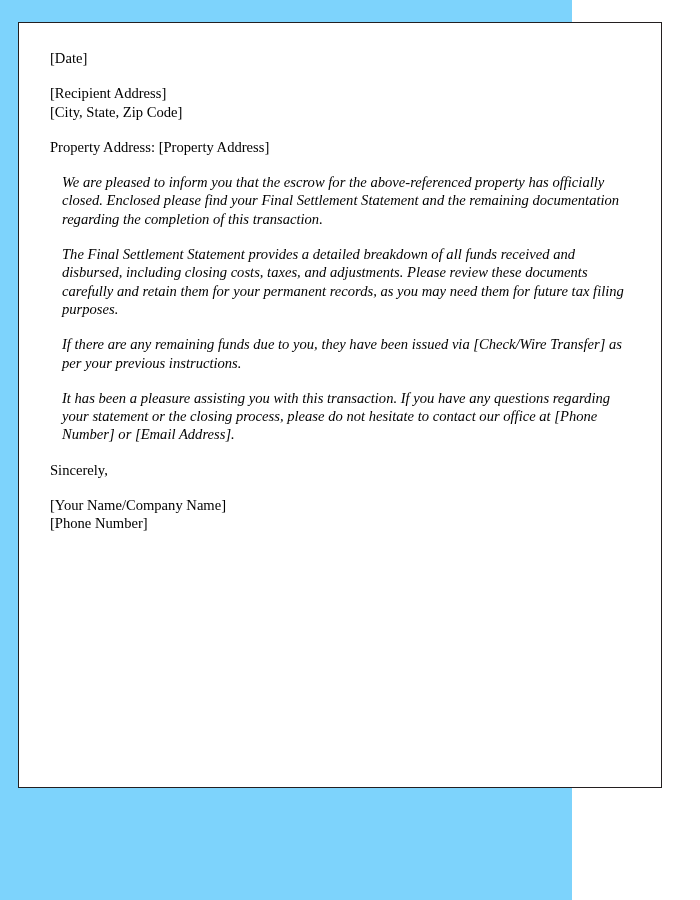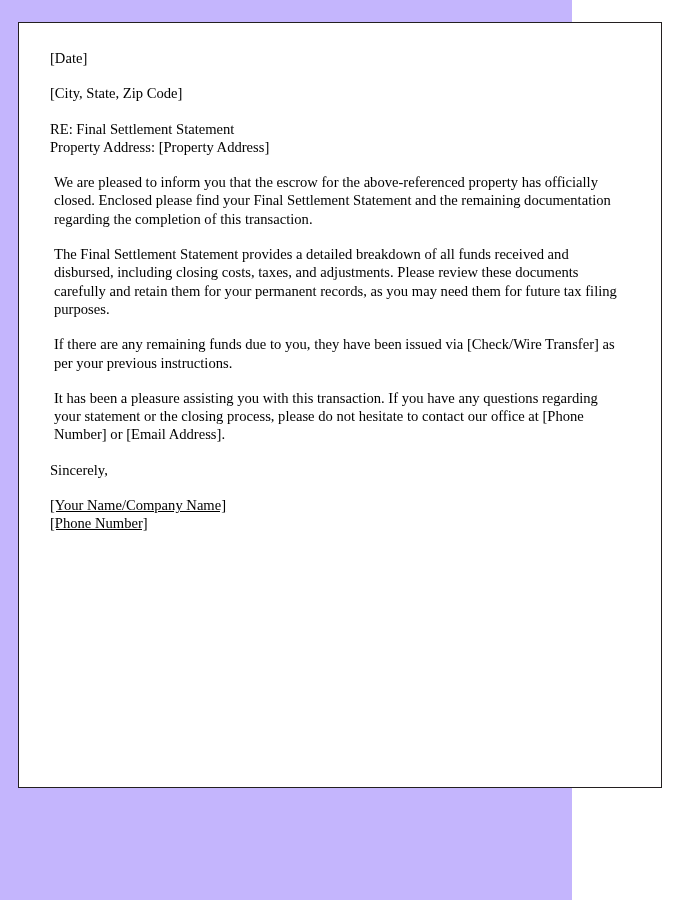--- a/index.html
+++ b/index.html
@@ -11,21 +11,21 @@
     width: 700px;
     height: 900px;
     font-family: "Liberation Serif", serif;
     color: #000000;
     overflow: hidden;
   }
   .page {
     position: relative;
     width: 572px;
     height: 900px;
-    background: #c4b5fd;
+    background: #7dd3fc;
   }
   .letter-frame {
     position: absolute;
     left: 18px;
     top: 22px;
     width: 644px;
     height: 766px;
     border: 1px solid #231f20;
     background: #ffffff;
     box-sizing: border-box;
@@ -36,48 +36,48 @@
     line-height: 18.3px;
   }
   .block {
     margin: 0 0 17px 0;
   }
   .line {
     display: block;
     white-space: pre-wrap;
   }
   .para {
-    margin: 0 0 17px 4px;
+    margin: 0 0 17px 12px;
     text-align: left;
+    font-style: italic;
   }
   .para:last-child {
     margin-bottom: 0;
   }
   .sig-block .line {
     display: block;
-    text-decoration: underline;
   }
 </style>
 </head>
 <body>
 
 <div class="page">
   <div class="letter-frame">
     <div class="letter-body">
 
       <div class="block">
         <span class="line">[Date]</span>
       </div>
 
       <div class="block">
+        <span class="line">[Recipient Address]</span>
         <span class="line">[City, State, Zip Code]</span>
       </div>
 
       <div class="block">
-        <span class="line">RE: Final Settlement Statement</span>
         <span class="line">Property Address: [Property Address]</span>
       </div>
 
 
       <p class="para">We are pleased to inform you that the escrow for the above-referenced property has officially closed. Enclosed please find your Final Settlement Statement and the remaining documentation regarding the completion of this transaction.</p>
       <p class="para">The Final Settlement Statement provides a detailed breakdown of all funds received and disbursed, including closing costs, taxes, and adjustments. Please review these documents carefully and retain them for your permanent records, as you may need them for future tax filing purposes.</p>
       <p class="para">If there are any remaining funds due to you, they have been issued via [Check/Wire Transfer] as per your previous instructions.</p>
       <p class="para">It has been a pleasure assisting you with this transaction. If you have any questions regarding your statement or the closing process, please do not hesitate to contact our office at [Phone Number] or [Email Address].</p>
 
       <div class="block">

